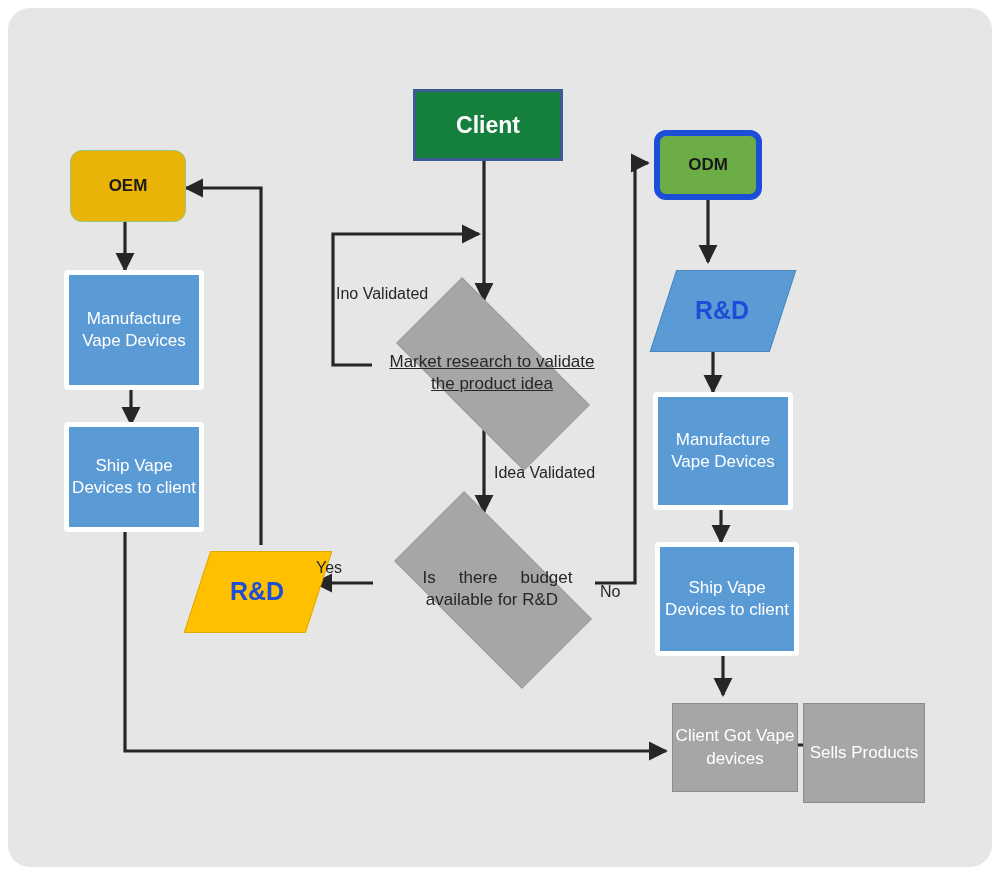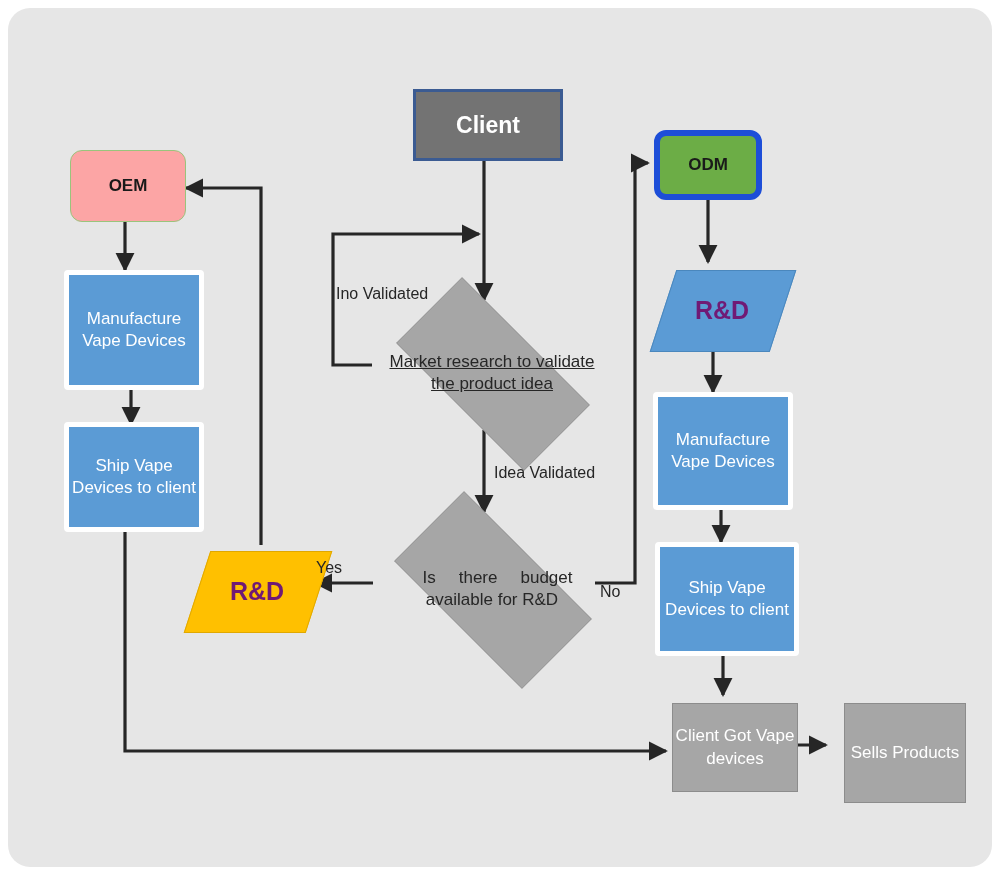--- a/index.html
+++ b/index.html
@@ -33,29 +33,29 @@
     align-items: center;
     justify-content: center;
     text-align: center;
     line-height: 1.32;
     z-index: 3;
   }
   .node span { display: block; width: 100%; }
 
   
   .n-client {
-    background: #737373;
+    background: #15803d;
     border: 3px solid #3b5b92;
     color: #ffffff;
     font-weight: bold;
     font-size: 23px;
   }
   
   .n-oem {
-    background: #fca5a5;
+    background: #eab308;
     border: 1px solid #9ac47c;
     border-radius: 12px;
     color: #1a1a1a;
     font-weight: bold;
     font-size: 17px;
   }
   .n-odm {
     background: #6cad46;
     border: 6px solid #1d4ed8;
     border-radius: 12px;
@@ -90,21 +90,21 @@
     border: 1px solid #8f8f8f;
     transform: rotate(45deg) scale(0.706);
     z-index: 1;
   }
   .n-diamond span {
     position: relative;
     z-index: 2;
   }
   
   .n-para {
-    color: #701a75;
+    color: #1d4ed8;
     font-weight: bold;
     font-size: 25px;
   }
   .n-para .pshape {
     position: absolute;
     left: 0; top: 0; width: 100%; height: 100%;
     z-index: 1;
     transform: skewX(-18deg);
   }
   .n-para span { position: relative; z-index: 2; }
@@ -195,21 +195,21 @@
   </div>
 
   <div class="node n-proc" style="left:647px; top:534px; width:144px; height:114px;">
     <span>Ship Vape Devices to client</span>
   </div>
 
   <div class="node n-gray" style="left:664px; top:695px; width:126px; height:89px;">
     <span>Client Got Vape devices</span>
   </div>
 
-  <div class="node n-gray" style="left:836px; top:695px; width:122px; height:100px;">
+  <div class="node n-gray" style="left:795px; top:695px; width:122px; height:100px;">
     <span>Sells Products</span>
   </div>
 
   <div class="node n-diamond" style="left:357px; top:300px; width:254px; height:130px;">
     <div class="dshape"></div>
     <span style="width:230px;text-decoration:underline;">Market research to validate the product idea</span>
   </div>
 
   <div class="node n-diamond" style="left:357px; top:512px; width:254px; height:138px; flex-direction:column;">
     <div class="dshape"></div>

